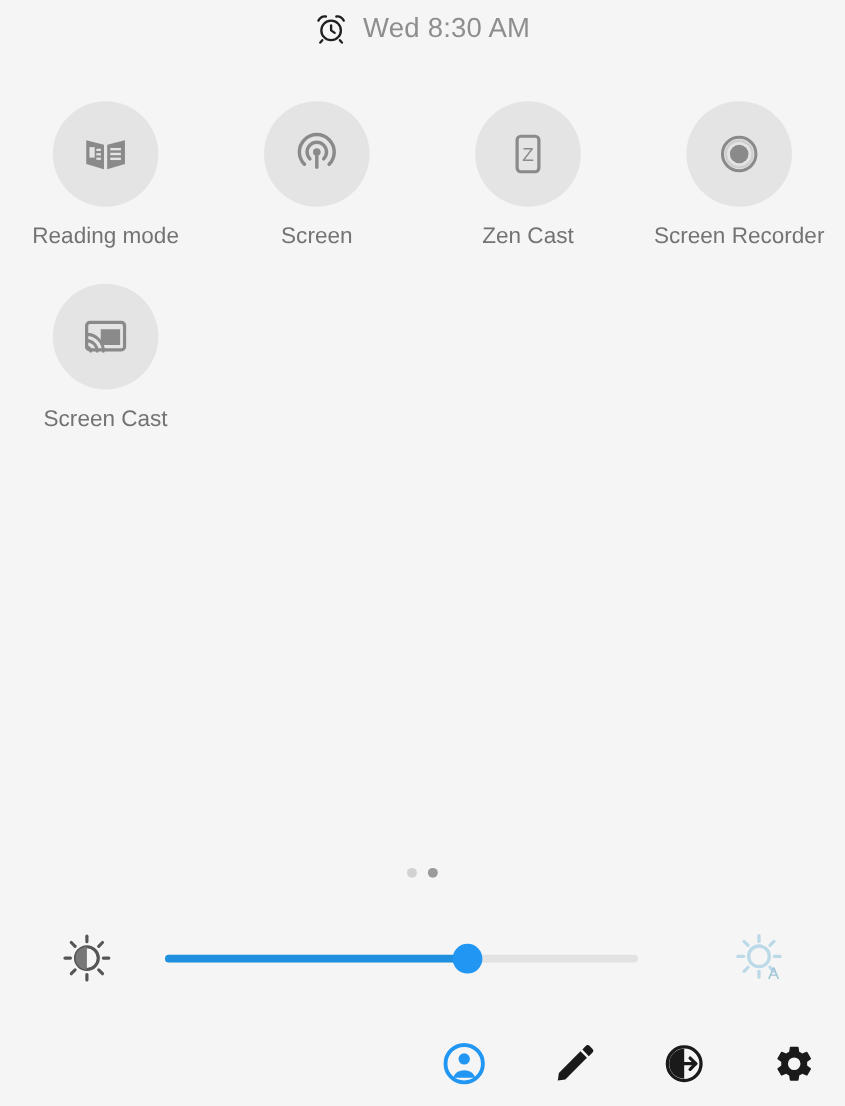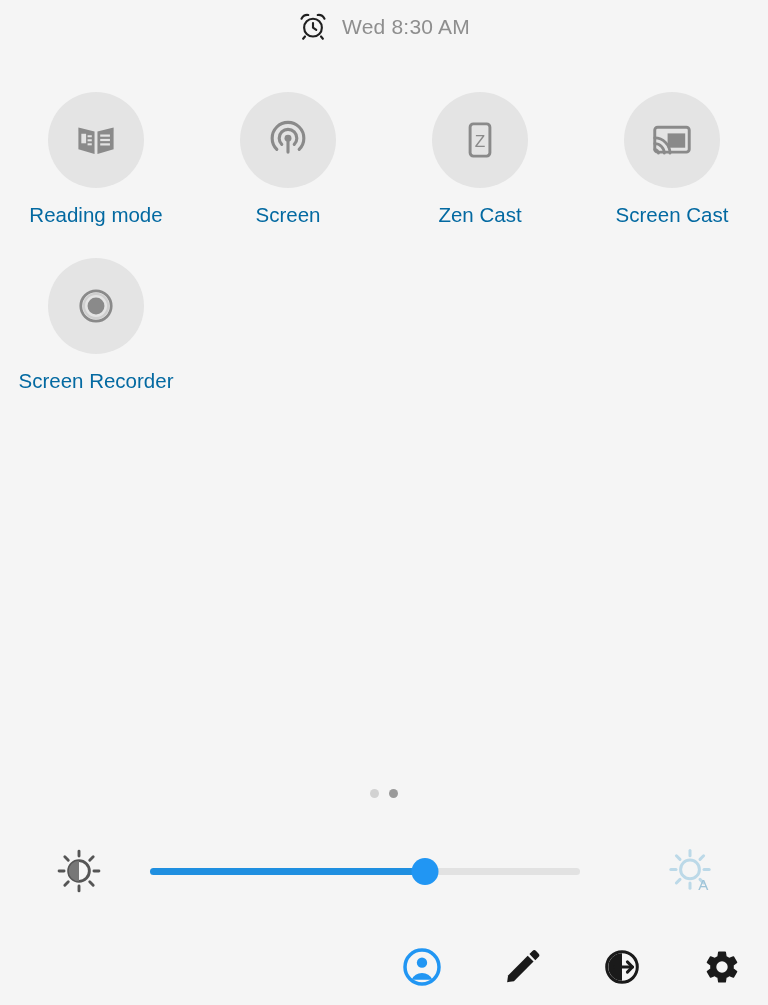--- a/index.html
+++ b/index.html
@@ -18,21 +18,21 @@
 
   
   .status-bar {
     height: 52px;
     display: flex;
     align-items: center;
     justify-content: center;
     gap: 14px;
   }
   .status-bar .clock-text {
-    font-size: 21px;
+    font-size: 25px;
     color: #8e8e8e;
     letter-spacing: 0.2px;
     line-height: 1;
     text-align: right;
   }
   .alarm-icon {
     width: 30px;
     height: 30px;
     display: block;
   }
@@ -56,21 +56,21 @@
     height: 96px;
     border-radius: 50%;
     background: #e4e4e4;
     display: flex;
     align-items: center;
     justify-content: center;
   }
   .tile-label {
     margin-top: 17px;
     font-size: 20.5px;
-    color: #0369a1;
+    color: #737373;
     line-height: 1;
     white-space: nowrap;
   }
   .tile-icon {
     width: 44px;
     height: 44px;
     display: block;
   }
 
   
@@ -231,42 +231,42 @@
         </svg>
       </span>
     </div>
     <div class="tile-label">Zen Cast</div>
   </div>
 
   <div class="tile">
     <div class="tile-circle">
       <span>
         <svg class="tile-icon" viewBox="0 0 24 24">
+          <circle cx="12" cy="12" r="8.3" fill="none" stroke="#8a8a8a" stroke-width="1.5"></circle>
+          <circle cx="12" cy="12" r="6.6" fill="none" stroke="#cfcfcf" stroke-width="1.2"></circle>
+          <circle cx="12" cy="12" r="4.6" fill="#8a8a8a"></circle>
+        </svg>
+      </span>
+    </div>
+    <div class="tile-label">Screen Recorder</div>
+  </div>
+
+  <div class="tile">
+    <div class="tile-circle">
+      <span>
+        <svg class="tile-icon" viewBox="0 0 24 24">
           <rect x="2.6" y="5.0" width="18.8" height="13.6" rx="1.6" ry="1.6" fill="none" stroke="#8a8a8a" stroke-width="1.6"></rect>
           <path d="M9.6 8.4 H19.2 V16.2 H9.6 Z" fill="#8a8a8a"></path>
           <path d="M2.6 17.2 a2.0 2.0 0 0 1 2.0 2.0" fill="none" stroke="#8a8a8a" stroke-width="1.5" stroke-linecap="round"></path>
           <path d="M2.6 14.0 a5.2 5.2 0 0 1 5.2 5.2" fill="none" stroke="#8a8a8a" stroke-width="1.5" stroke-linecap="round"></path>
           <path d="M2.6 10.9 a8.3 8.3 0 0 1 8.3 8.3" fill="none" stroke="#8a8a8a" stroke-width="1.5" stroke-linecap="round"></path>
         </svg>
       </span>
     </div>
     <div class="tile-label">Screen Cast</div>
-  </div>
-
-  <div class="tile">
-    <div class="tile-circle">
-      <span>
-        <svg class="tile-icon" viewBox="0 0 24 24">
-          <circle cx="12" cy="12" r="8.3" fill="none" stroke="#8a8a8a" stroke-width="1.5"></circle>
-          <circle cx="12" cy="12" r="6.6" fill="none" stroke="#cfcfcf" stroke-width="1.2"></circle>
-          <circle cx="12" cy="12" r="4.6" fill="#8a8a8a"></circle>
-        </svg>
-      </span>
-    </div>
-    <div class="tile-label">Screen Recorder</div>
   </div>
 
 </div>
 
 <div class="page-dots">
   <span class="dot inactive"></span>
   <span class="dot active"></span>
 </div>
 
 <div class="brightness-row">

